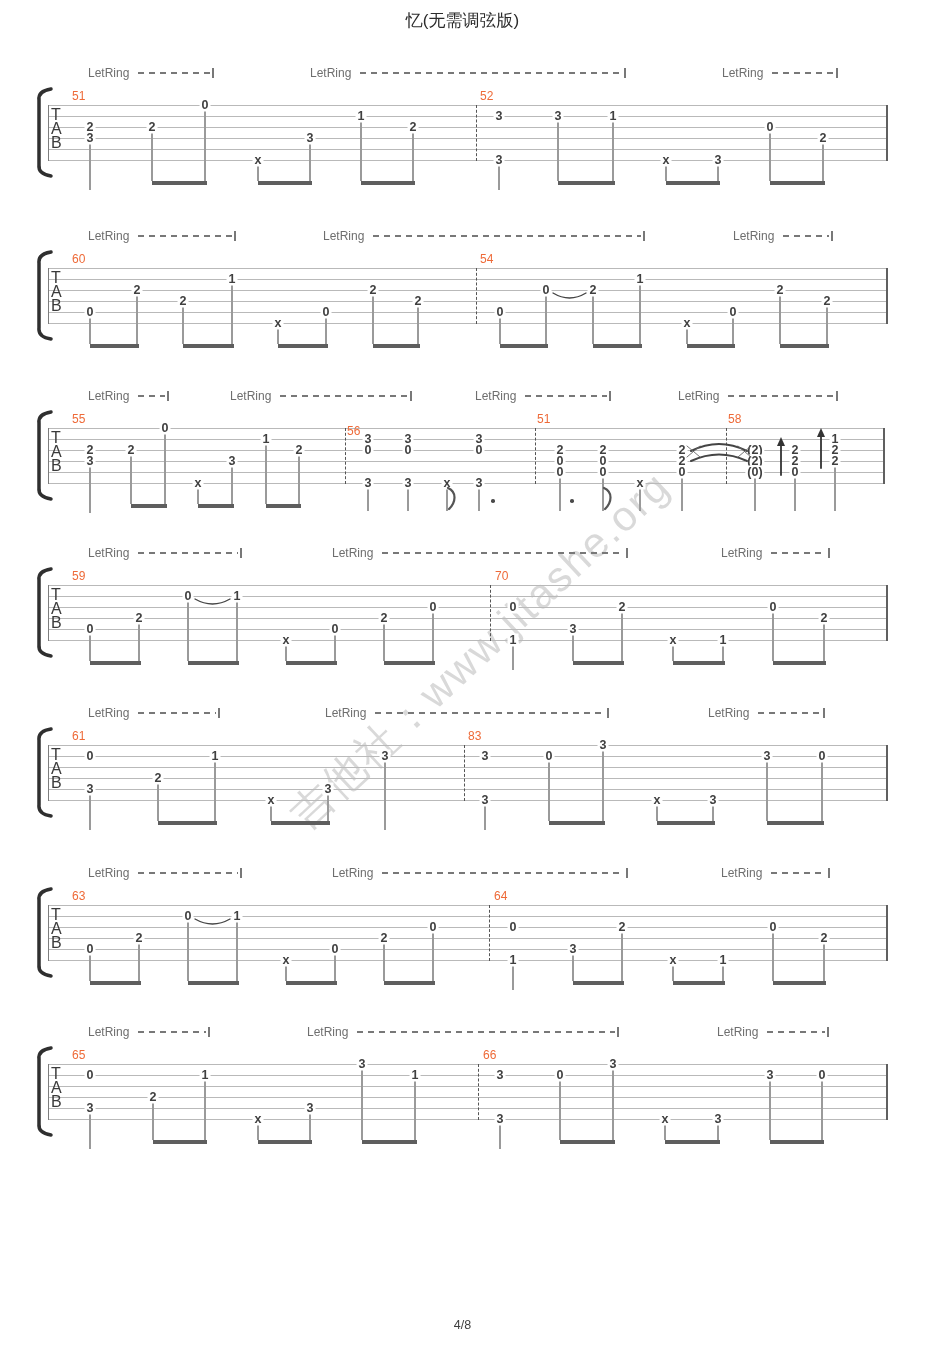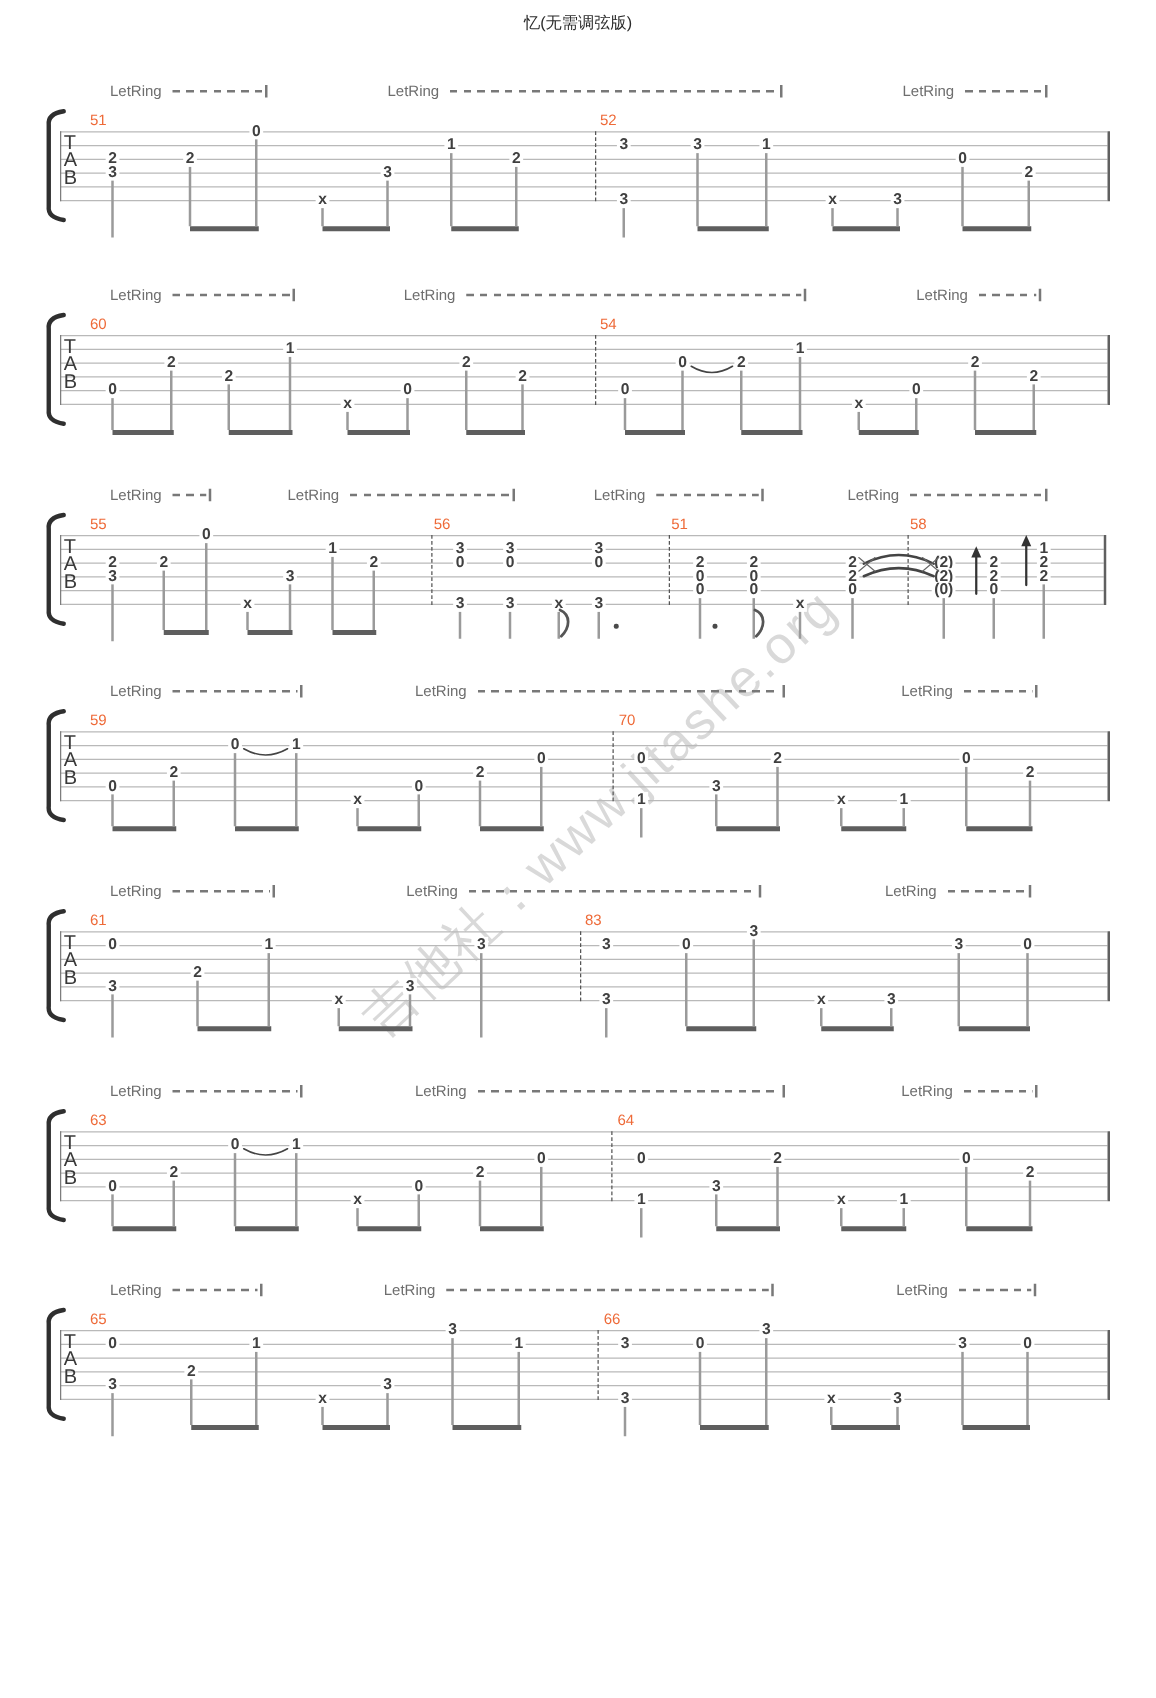--- a/index.html
+++ b/index.html
@@ -1,19 +1,19 @@
 <!DOCTYPE html>
 <html><head>
 <meta charset="utf-8">
 <style>
   html,body{margin:0;padding:0;background:#fff;}
   #page{position:relative;width:925px;height:1358px;background:#fff;
         font-family:"Liberation Sans",sans-serif;overflow:hidden;}
   .title{position:absolute;top:9px;left:0;width:100%;text-align:center;
-         font-size:13px;color:#2b2b2b;}
+         font-size:17px;color:#2b2b2b;}
   .pagenum{position:absolute;top:1318px;left:0;width:100%;text-align:center;
          font-size:12.5px;color:#3f3f3f;}
   .watermark{position:absolute;left:165px;top:622px;width:630px;text-align:center;
          font-size:42px;color:rgba(120,120,120,0.28);transform:rotate(-43deg);
          letter-spacing:2px;white-space:nowrap;}
   .staffline{position:absolute;height:1px;background:#b9b9b9;}
   .barline{position:absolute;width:1px;background:#7d7d7d;}
   .barline.end{width:1.5px;background:#606060;}
   .barline.dashed{background:none;width:0;border-left:1px dashed #555;}
   .mlabel{position:absolute;font-size:12px;color:#ee6a38;}
@@ -178,21 +178,21 @@
       <div class="letring-label" style="left: 230px; top: 389px;">LetRing</div>
       <div class="letring-dash" style="left: 280px; top: 395px; width: 128px;"></div>
       <div class="letring-tick" style="left: 410px; top: 391px;"></div>
       <div class="letring-label" style="left: 475px; top: 389px;">LetRing</div>
       <div class="letring-dash" style="left: 525px; top: 395px; width: 82px;"></div>
       <div class="letring-tick" style="left: 609px; top: 391px;"></div>
       <div class="letring-label" style="left: 678px; top: 389px;">LetRing</div>
       <div class="letring-dash" style="left: 728px; top: 395px; width: 106px;"></div>
       <div class="letring-tick" style="left: 836px; top: 391px;"></div>
       <div class="mlabel" style="left: 72px; top: 412px;">55</div>
-      <div class="mlabel" style="left: 347px; top: 412px;">56</div>
+      <div class="mlabel" style="left: 347px; top: 424px;">56</div>
       <div class="mlabel" style="left: 537px; top: 412px;">51</div>
       <div class="mlabel" style="left: 728px; top: 412px;">58</div>
       <div class="beam" style="left: 131px; top: 504px; width: 35.5px;"></div>
       <div class="beam" style="left: 198px; top: 504px; width: 35.5px;"></div>
       <div class="beam" style="left: 266px; top: 504px; width: 34.5px;"></div>
       <div class="stem" style="left: 89.25px; top: 467px; height: 46px;"></div>
       <div class="stem" style="left: 130.25px; top: 456px; height: 48px;"></div>
       <div class="stem" style="left: 164.25px; top: 434px; height: 70px;"></div>
       <div class="stem" style="left: 197.25px; top: 489px; height: 15px;"></div>
       <div class="stem" style="left: 231.25px; top: 467px; height: 37px;"></div>
@@ -503,13 +503,14 @@
       <path d="M 687,457 L 700,446" stroke="#666" stroke-width="0.9" fill="none" stroke-linecap="round"></path>
       <path d="M 738,446 L 751,457" stroke="#666" stroke-width="0.9" fill="none" stroke-linecap="round"></path>
       <path d="M 738,457 L 751,446" stroke="#666" stroke-width="0.9" fill="none" stroke-linecap="round"></path>
       <path d="M 51,569 Q 38,571 39,580 L 39,645 Q 38,654 51,656" stroke="#2f2f2f" stroke-width="3.5" fill="none" stroke-linecap="round"></path>
       <path d="M 195,599 Q 212.5,609 230,599" stroke="#444" stroke-width="1.3" fill="none" stroke-linecap="round"></path>
       <path d="M 51,729 Q 38,731 39,740 L 39,805 Q 38,814 51,816" stroke="#2f2f2f" stroke-width="3.5" fill="none" stroke-linecap="round"></path>
       <path d="M 51,889 Q 38,891 39,900 L 39,965 Q 38,974 51,976" stroke="#2f2f2f" stroke-width="3.5" fill="none" stroke-linecap="round"></path>
       <path d="M 195,919 Q 212.5,929 230,919" stroke="#444" stroke-width="1.3" fill="none" stroke-linecap="round"></path>
       <path d="M 51,1048 Q 38,1050 39,1059 L 39,1124 Q 38,1133 51,1135" stroke="#2f2f2f" stroke-width="3.5" fill="none" stroke-linecap="round"></path>
     </svg>
+  <div class="pagenum">4/8</div>
 </div>
 
 </body></html>

